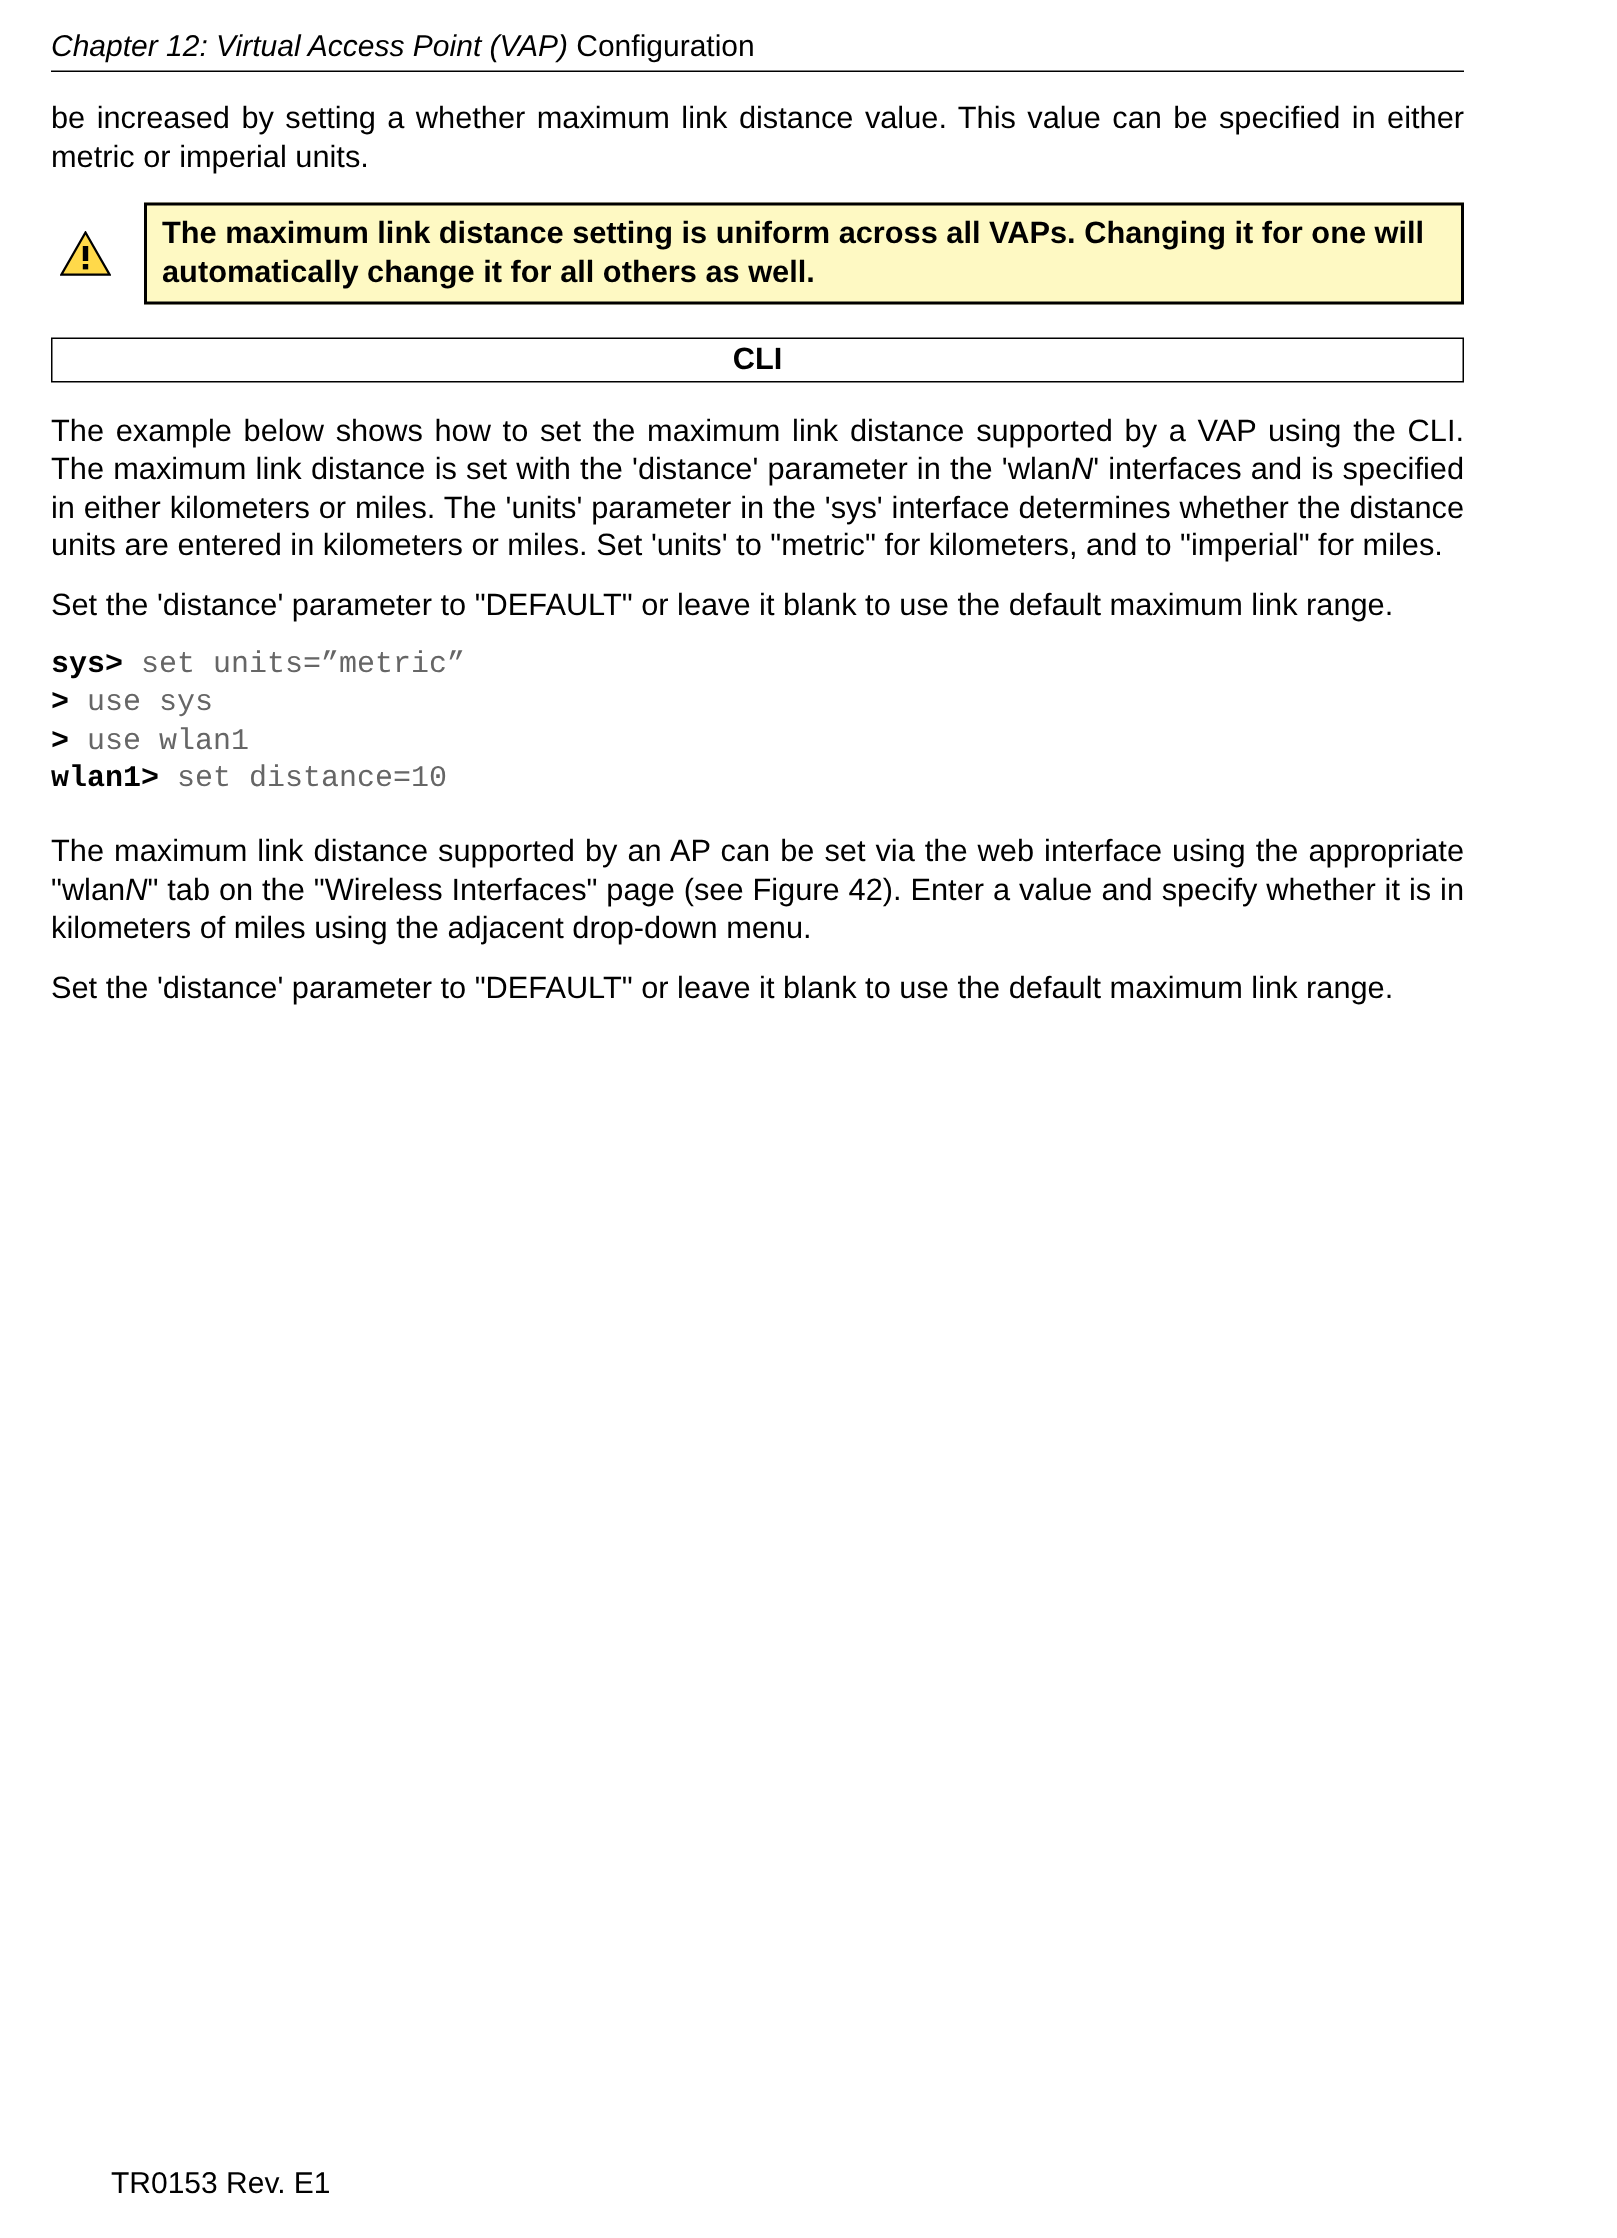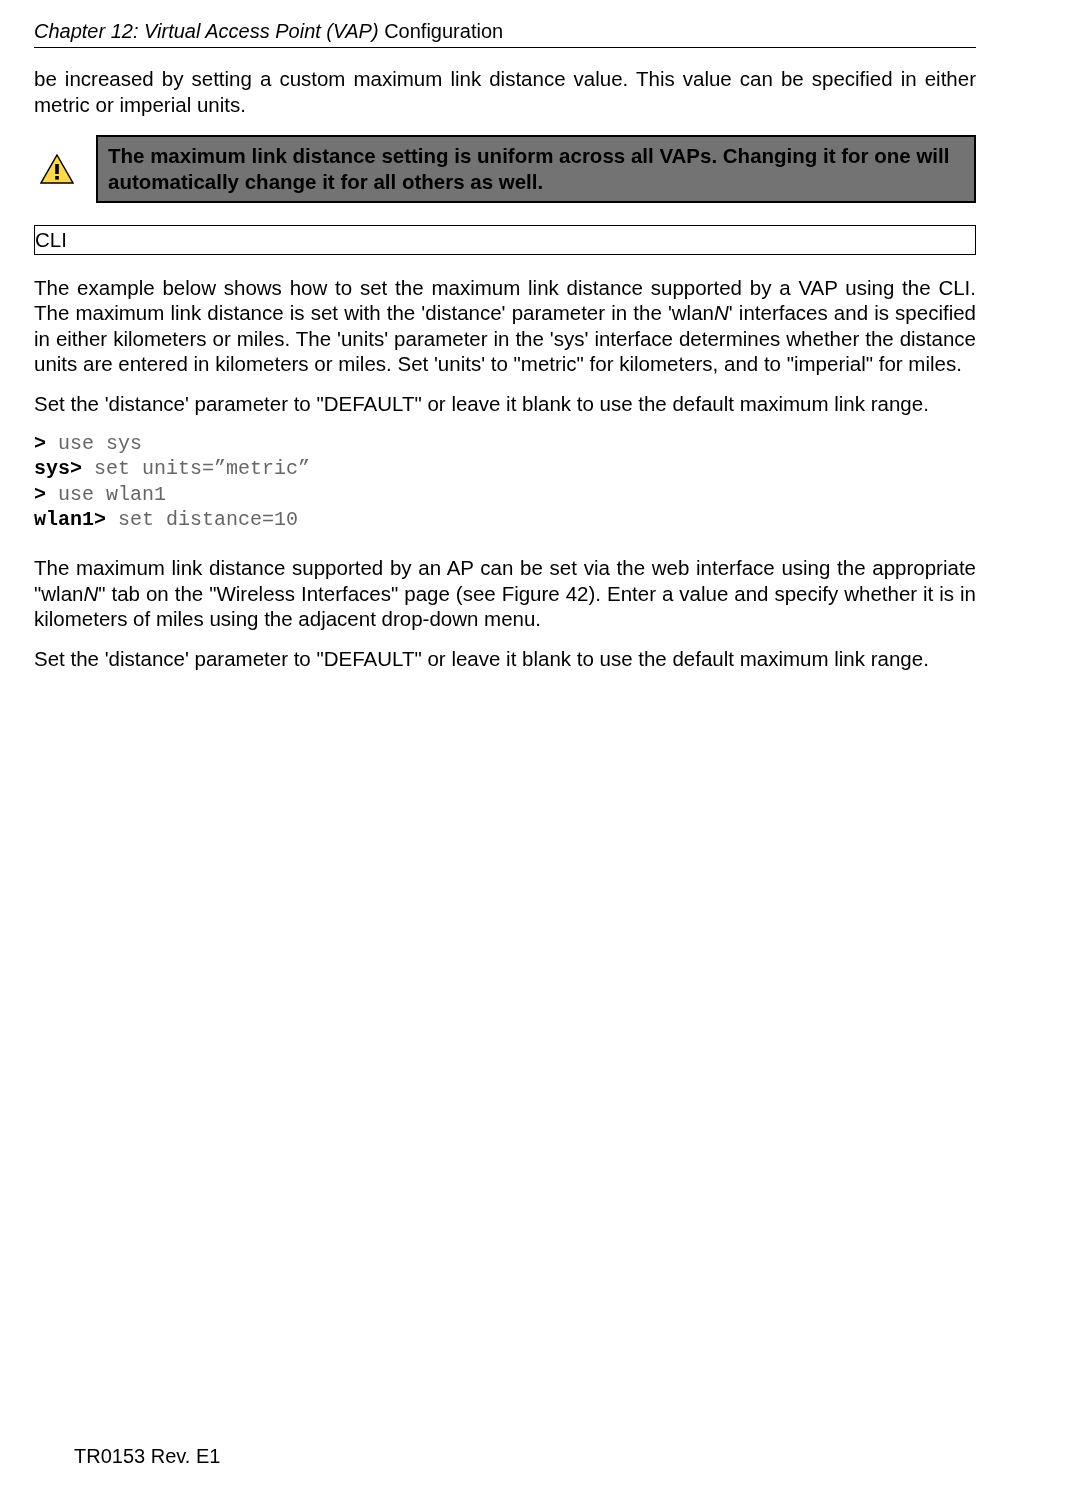--- a/index.html
+++ b/index.html
@@ -36,30 +36,31 @@
       text-align: center;
       font-size: 30px;
     }
     .warn-icon svg {
       display: block;
       margin: 0 auto;
     }
     .callout-box {
       flex: 1;
       border: 2.5px solid #000;
-      background: #737373;
+      background: #fef9c3;
       padding: 6px 10px;
       font-weight: bold;
       font-size: 20.5px;
       line-height: 1.25;
       margin-left: 16px;
     }
     .section-box {
       border: 1.5px solid #000;
-      font-weight: normal;
+      text-align: center;
+      font-weight: bold;
       font-size: 20.5px;
       padding: 2px 0;
       margin: 20px 0;
     }
     .cli-block {
       font-family: "Courier New", monospace;
       font-size: 20px;
       color: #666;
       margin: 14px 0 22px 0;
       line-height: 1.28;
@@ -89,21 +90,21 @@
   </style>
 </head>
 <body>
 
 <div class="page">
 
   <div class="header-line">
     <span>Chapter 12: Virtual Access Point (VAP) </span><span class="norm">Configuration</span>
   </div>
 
-  <p class="body-text">be increased by setting a custom maximum link distance value. This value can be specified in either metric or imperial units.</p>
+  <p class="body-text">be increased by setting a whether maximum link distance value. This value can be specified in either metric or imperial units.</p>
 
   <div class="callout-wrap">
     <div class="warn-icon">
       <svg width="34" height="30" viewBox="0 0 34 30">
         <polygon points="17,1 33,29 1,29" fill="#ffd94a" stroke="#000" stroke-width="1.5"></polygon>
         <rect x="15.2" y="10" width="3.6" height="10" fill="#000"></rect>
         <rect x="15.2" y="22" width="3.6" height="3.6" fill="#000"></rect>
       </svg>
     </div>
     <div class="callout-box">The maximum link distance setting is uniform across all VAPs. Changing it for one will automatically change it for all others as well.</div>
@@ -111,22 +112,22 @@
 
   <div class="section-box">CLI</div>
 
   <p class="body-text">
     <span>The example below shows how to set the maximum link distance supported by a VAP using the CLI. The maximum link distance is set with the 'distance' parameter in the 'wlan</span><span class="ital">N</span><span>' interfaces and is specified in either kilometers or miles. The 'units' parameter in the 'sys' interface determines whether the distance units are entered in kilometers or miles. Set 'units' to "metric" for kilometers, and to "imperial" for miles.</span>
   </p>
 
   <p class="body-text">Set the 'distance' parameter to "DEFAULT" or leave it blank to use the default maximum link range.</p>
 
   <div class="cli-block">
+    <div><span class="prompt">sys&gt; </span><span>set units=”metric”</span></div>
     <div><span class="prompt">&gt; </span><span>use sys</span></div>
-    <div><span class="prompt">sys&gt; </span><span>set units=”metric”</span></div>
     <div><span class="prompt">&gt; </span><span>use wlan1</span></div>
     <div><span class="prompt">wlan1&gt; </span><span>set distance=10</span></div>
   </div>
 
 
   <p class="body-text">
     <span>The maximum link distance supported by an AP can be set via the web interface using the appropriate "wlan</span><span class="ital">N</span><span>" tab on the "Wireless Interfaces" page (see Figure 42). Enter a value and specify whether it is in kilometers of miles using the adjacent drop-down menu.</span>
   </p>
 
   <p class="body-text">Set the 'distance' parameter to "DEFAULT" or leave it blank to use the default maximum link range.</p>

